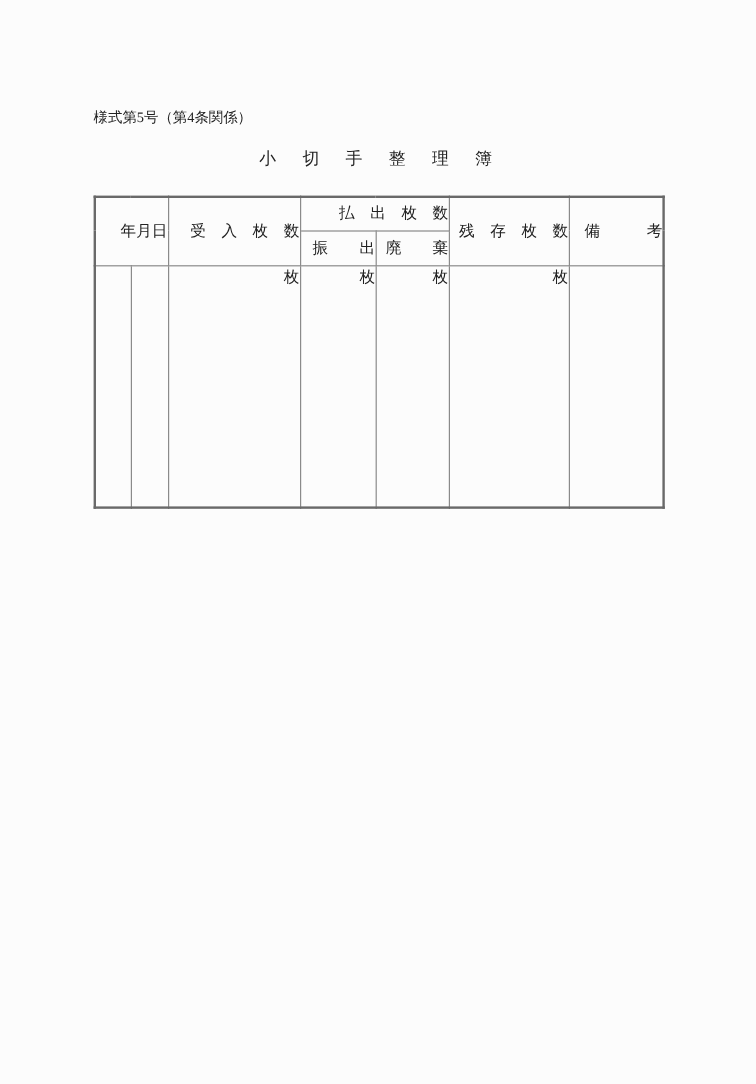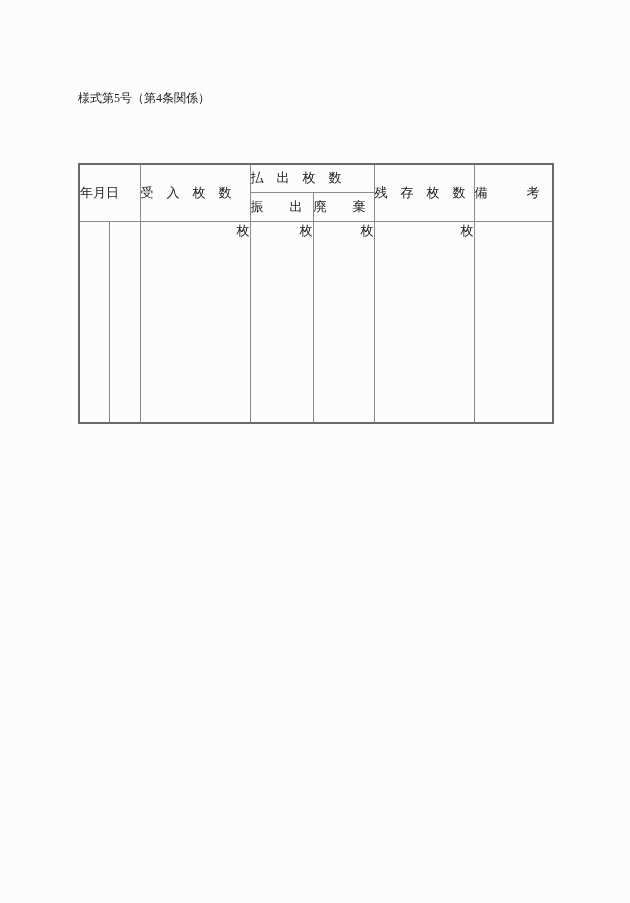--- a/index.html
+++ b/index.html
@@ -51,40 +51,41 @@
     font-weight: normal;
     font-size: 13px;
     color: #222222;
     padding: 0;
     overflow: hidden;
   }
   tr.header-row-1 { height: 28px; }
   tr.header-row-2 { height: 29px; }
   tr.body-row     { height: 202px; }
   table.form-table th {
-    text-align: left;
+    text-align: right;
     vertical-align: middle;
     white-space: nowrap;
   }
   td.unit-cell {
     vertical-align: top;
     text-align: right;
     padding: 2px 5px 0 0;
   }
   td.blank-cell {
     vertical-align: top;
   }
 </style>
 </head>
 <body>
 
 <div class="page">
 
   <div class="form-number">様式第5号（第4条関係）</div>
 
+  <div class="page-title">小　切　手　整　理　簿</div>
 
   <table class="form-table">
     <colgroup>
       <col style="width:30px">
       <col style="width:31px">
       <col style="width:110px">
       <col style="width:63px">
       <col style="width:61px">
       <col style="width:100px">
       <col style="width:79px">

